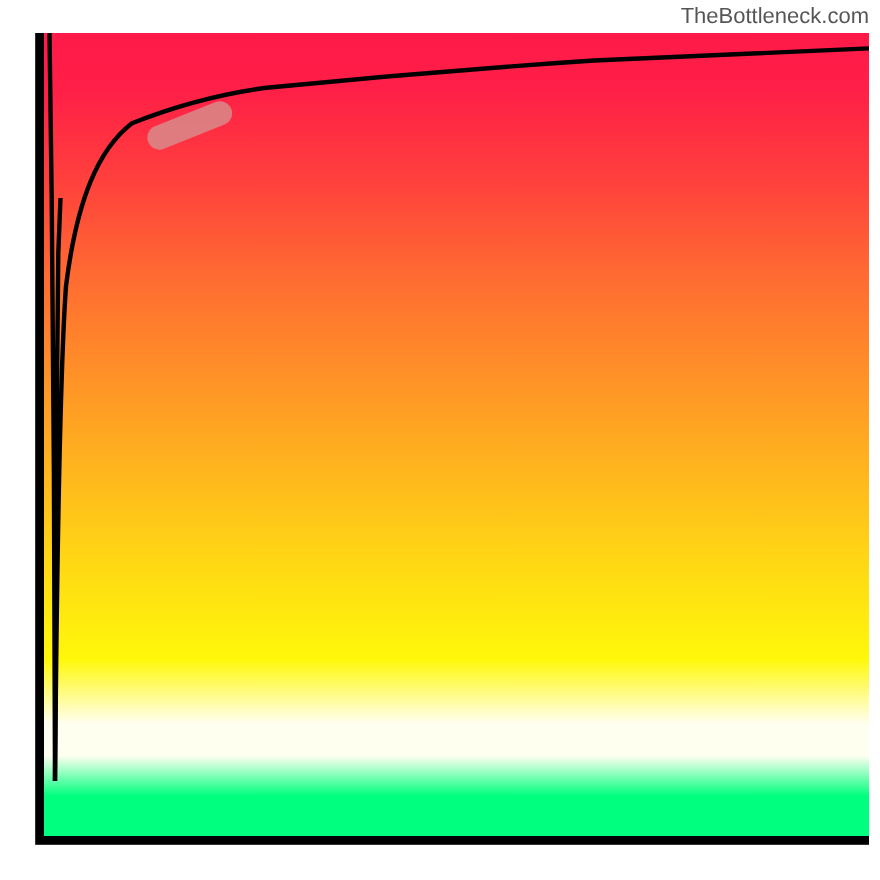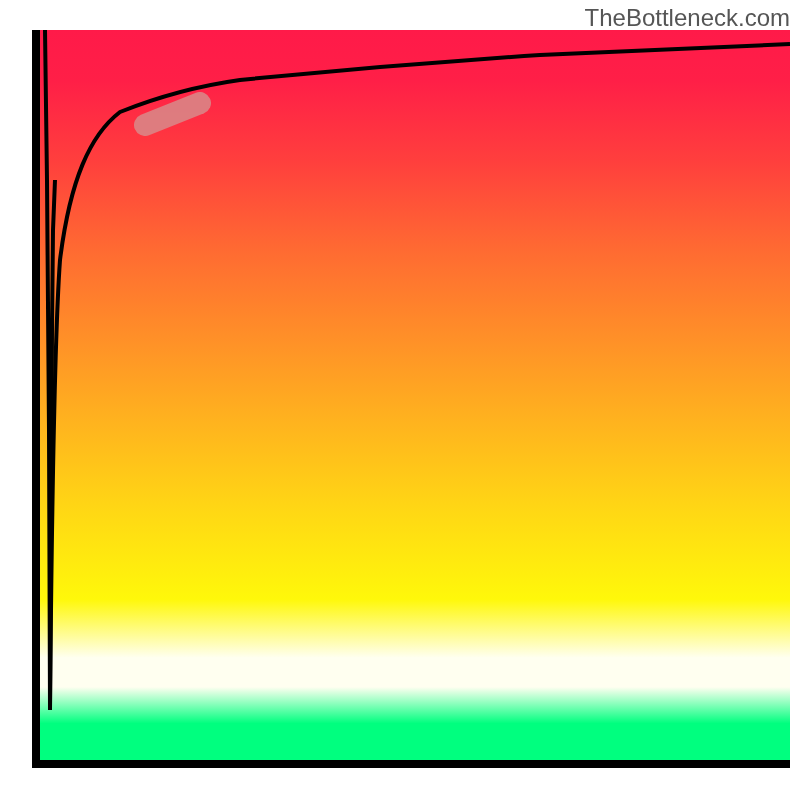--- a/index.html
+++ b/index.html
@@ -8,21 +8,21 @@
     height: 800px;
     background: #fff;
     position: relative;
     overflow: hidden;
   }
   .attribution {
     position: absolute;
     top: 4px;
     right: 10px;
     font-family: Arial, Helvetica, sans-serif;
-    font-size: 24px;
+    font-size: 20px;
     color: #555;
     z-index: 10;
   }
   .plot-area {
     position: absolute;
     left: 40px;
     top: 30px;
     width: 750px;
     height: 730px;
     background: linear-gradient(

